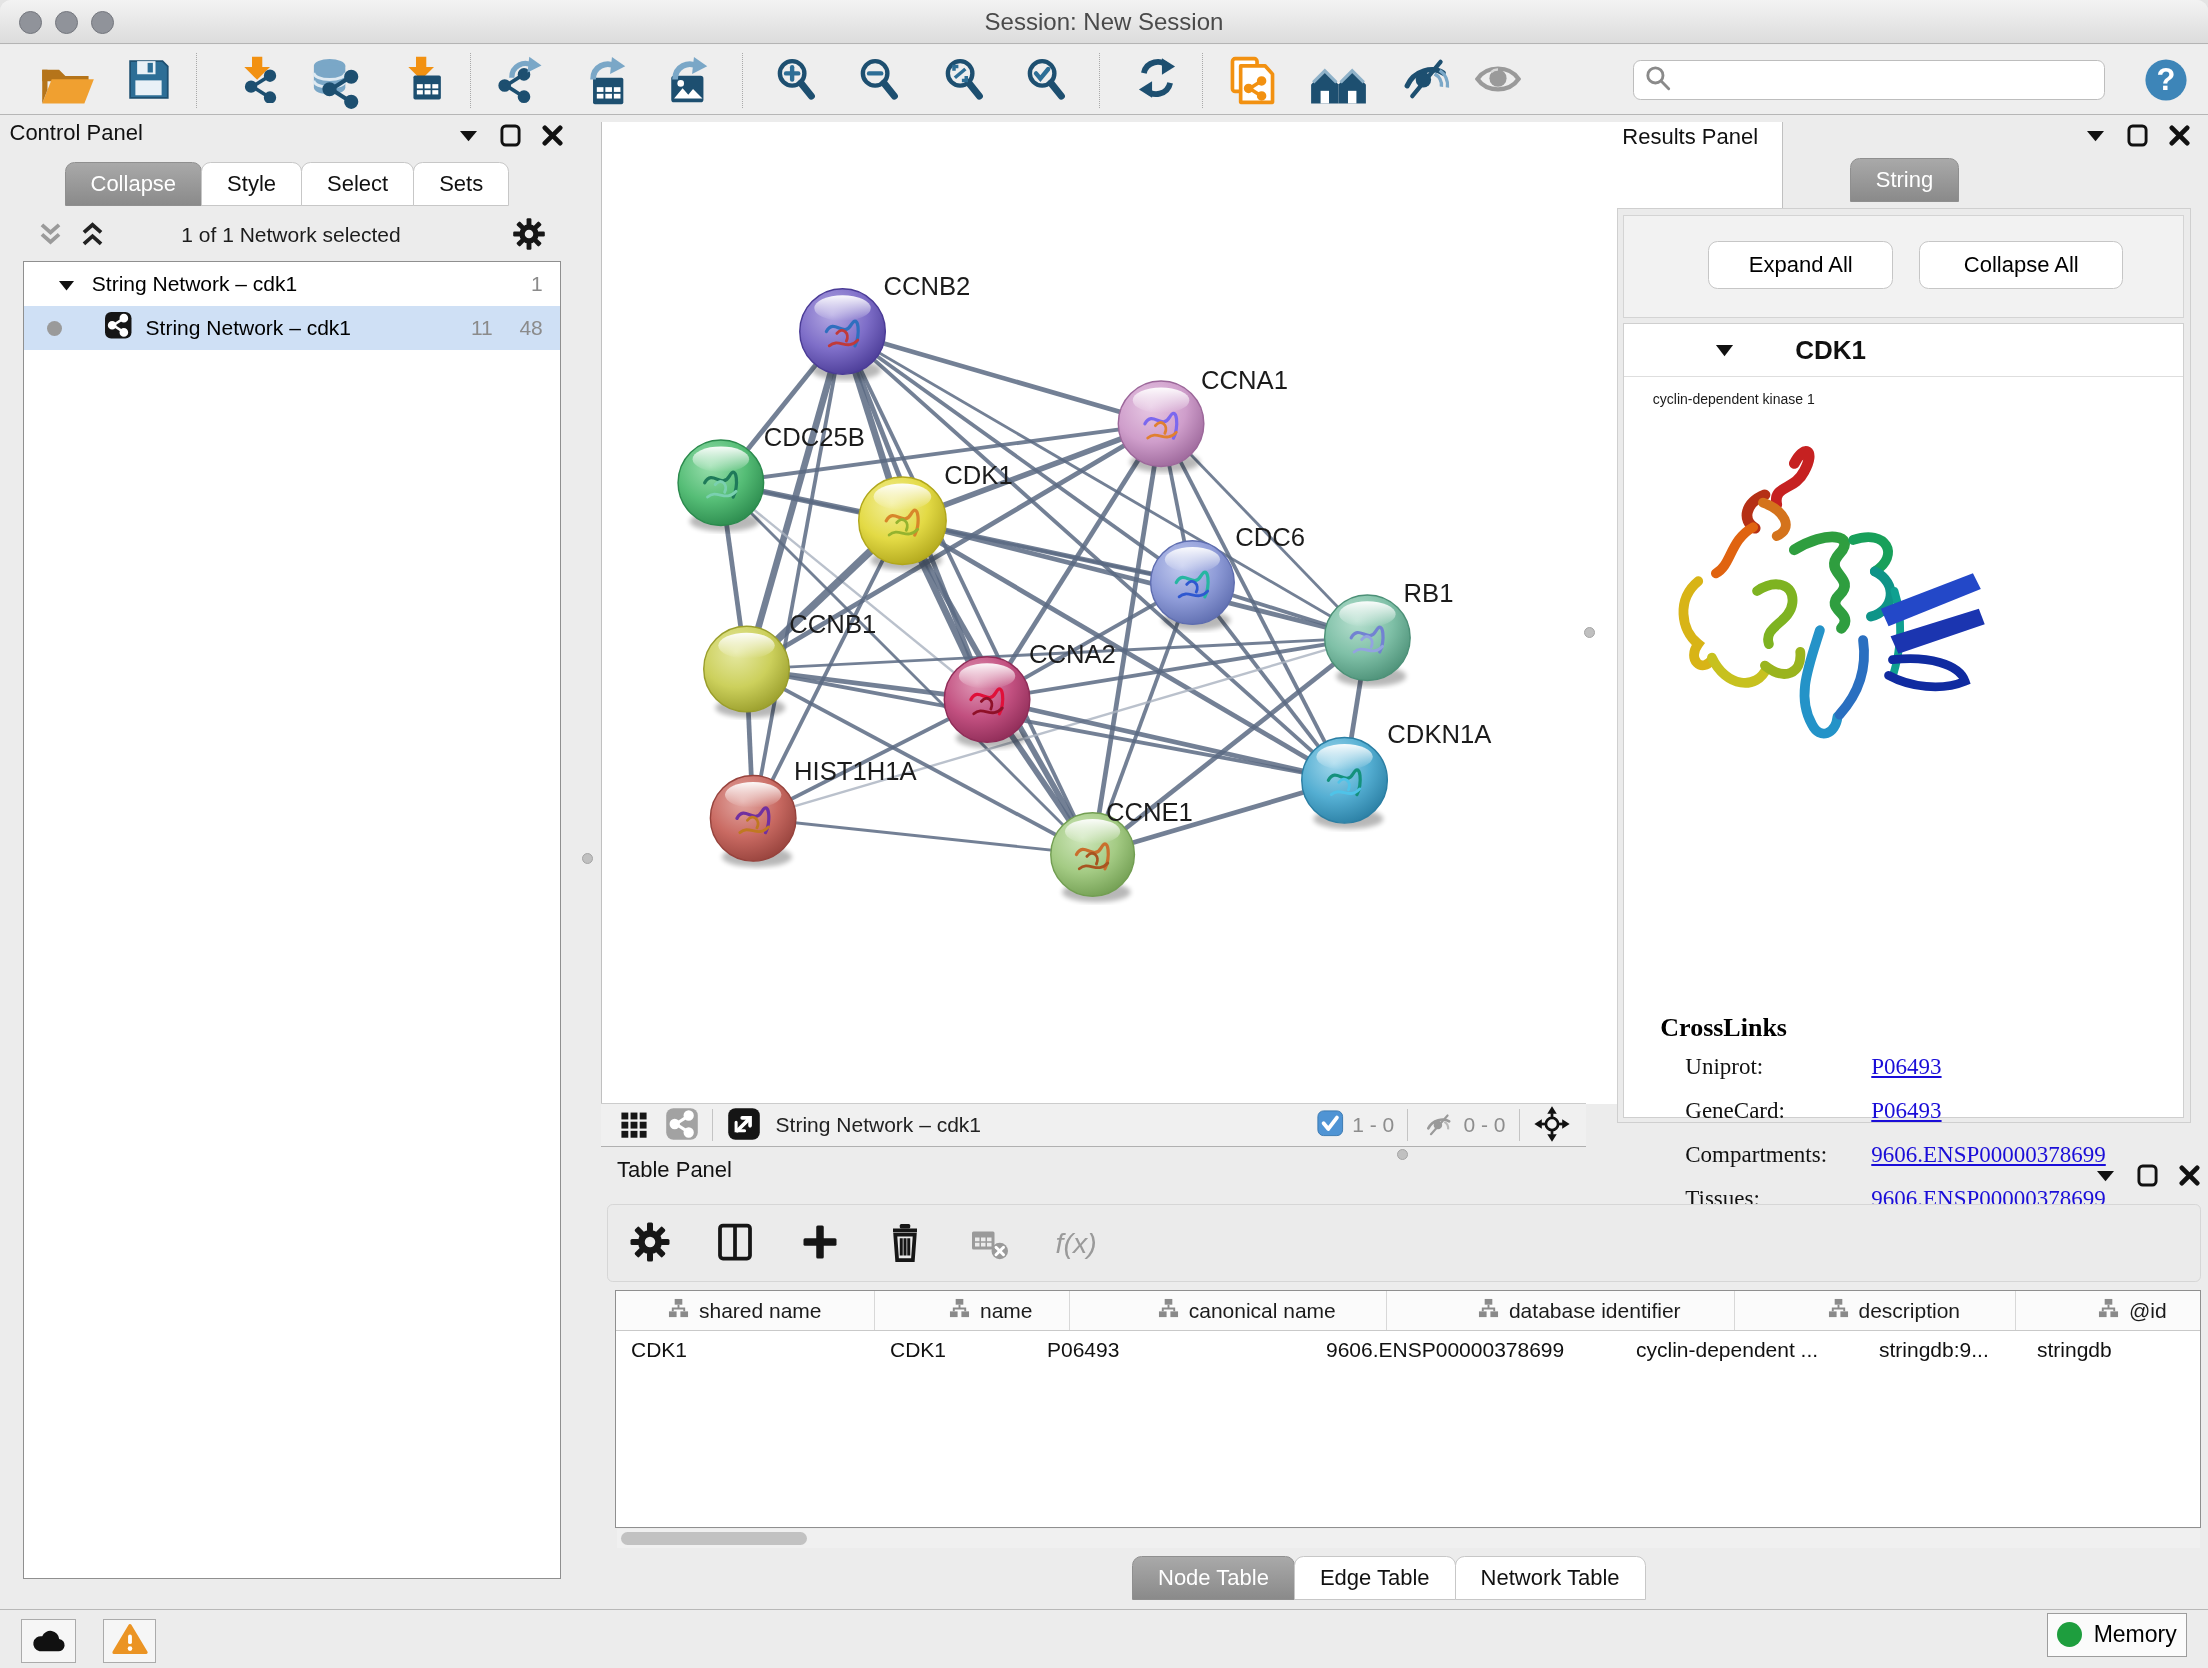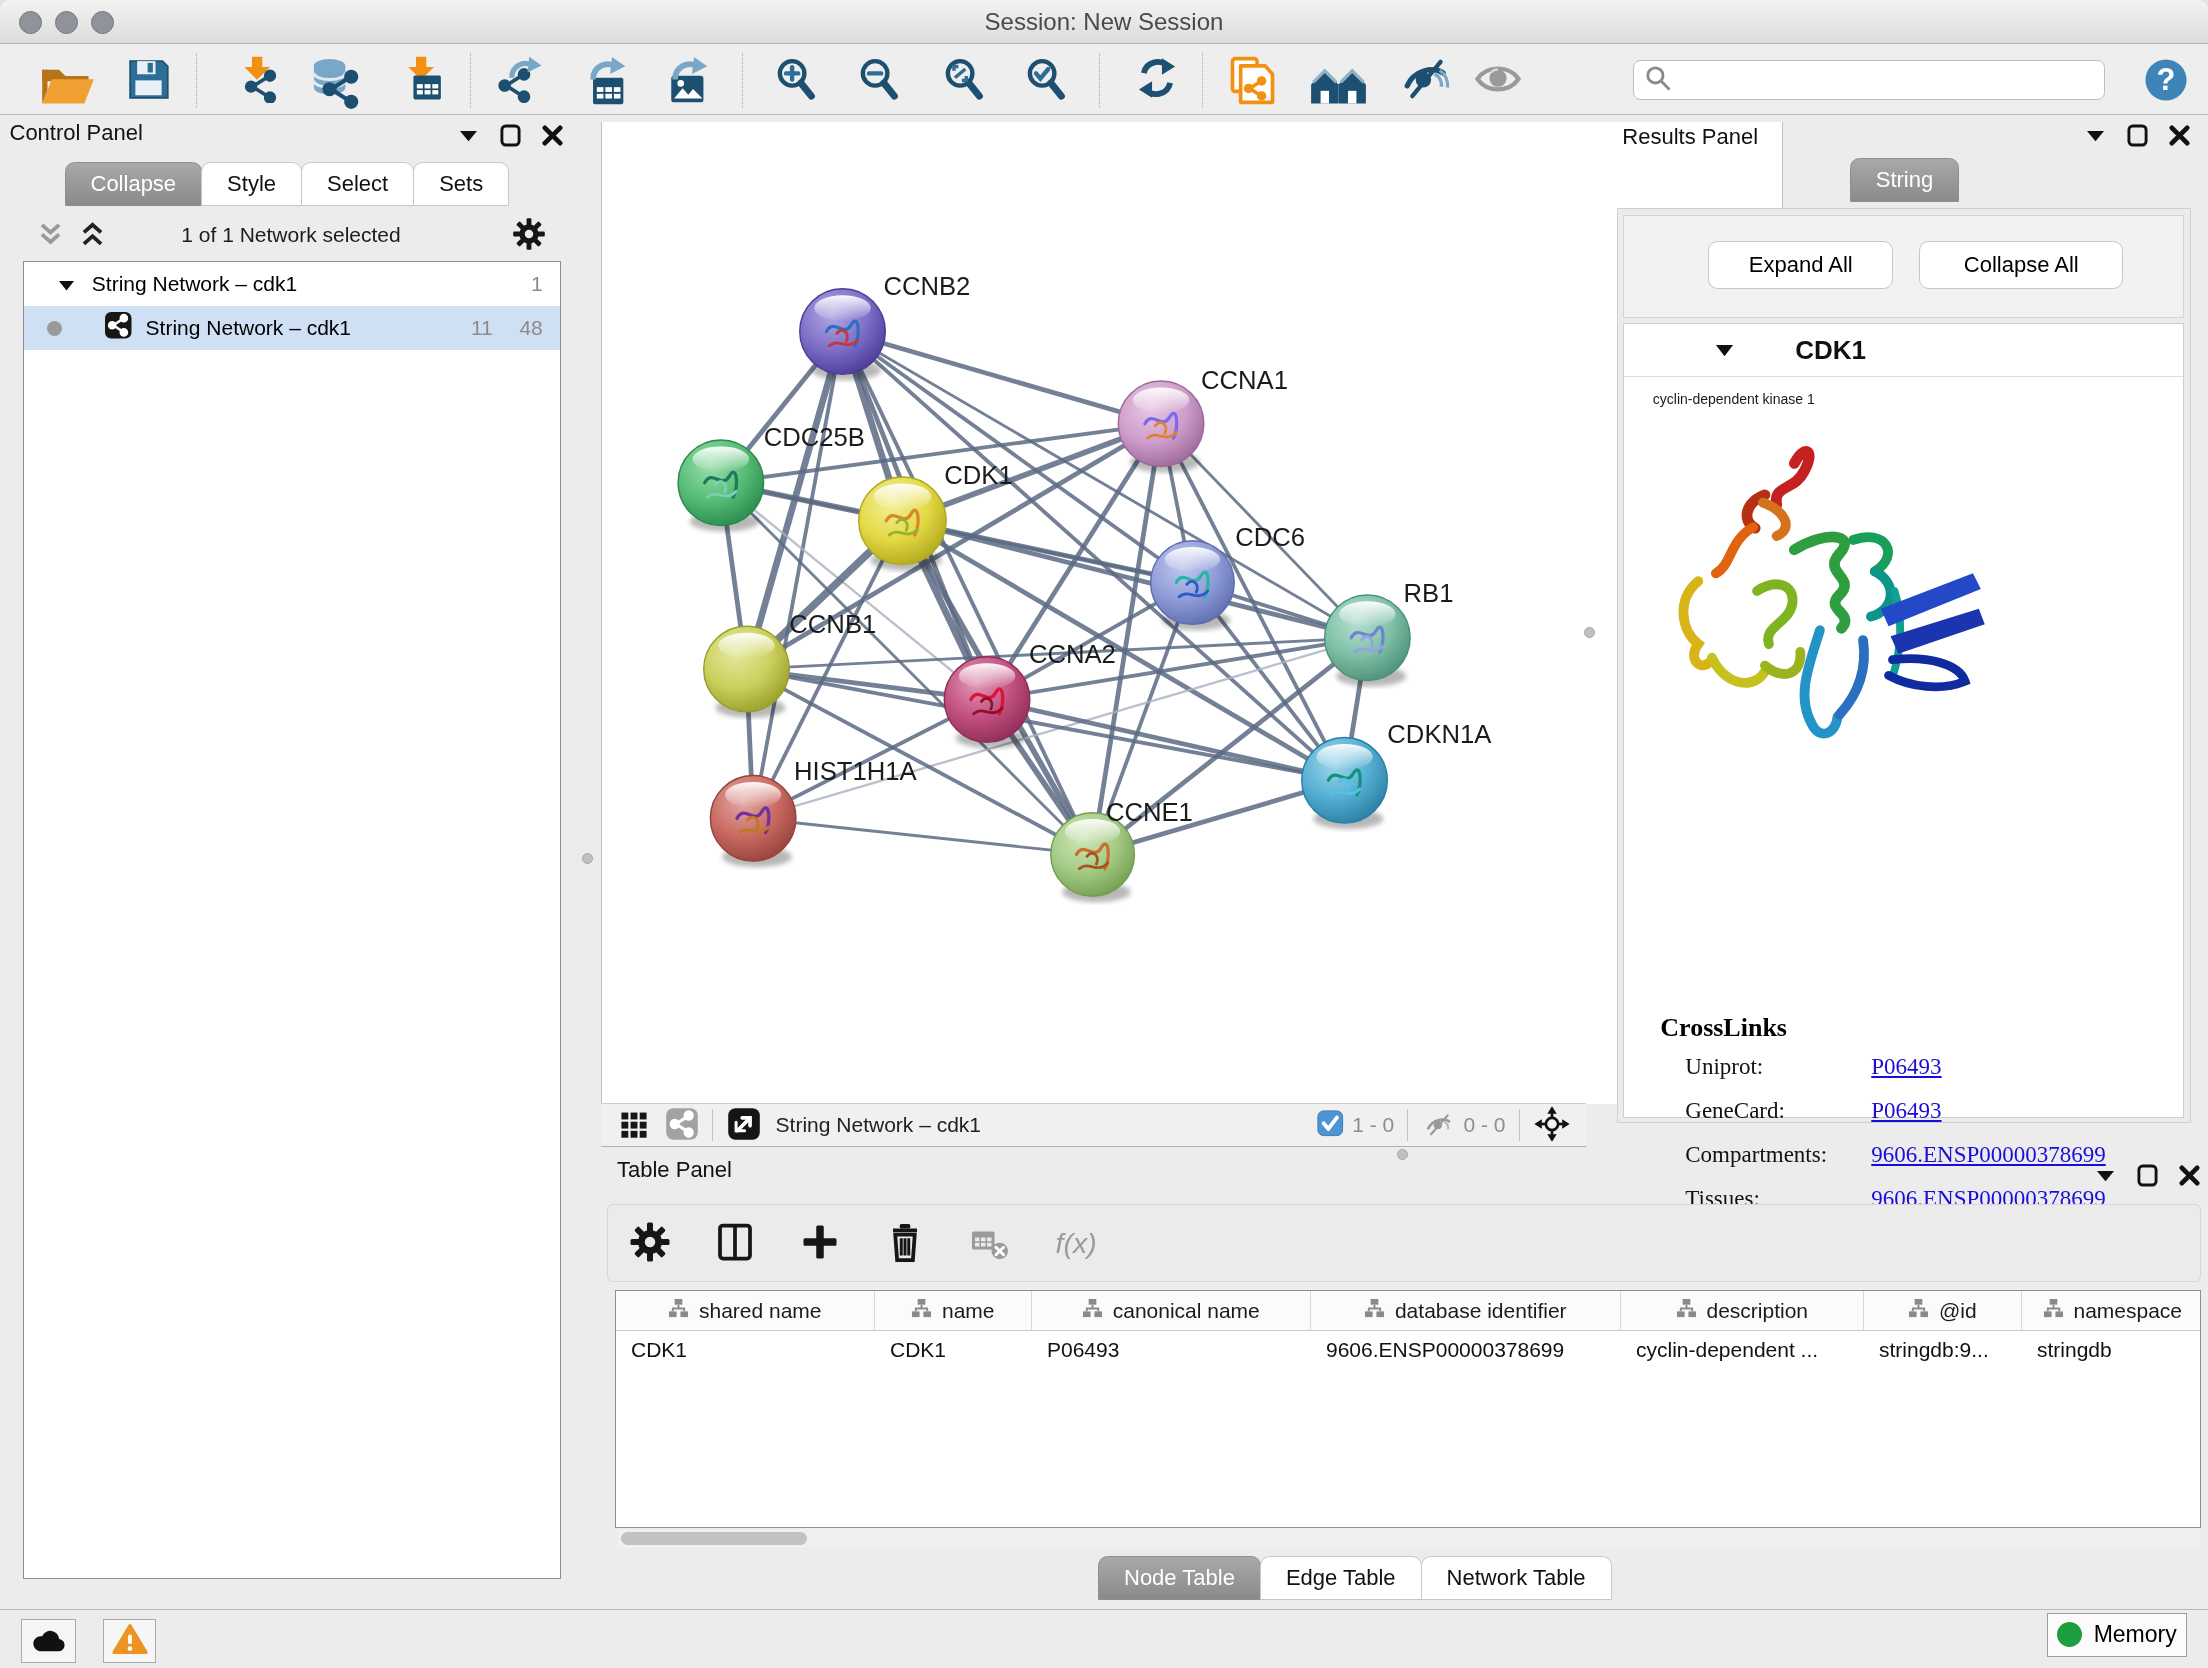--- a/index.html
+++ b/index.html
@@ -85,31 +85,31 @@
   .rp-xlrow a { text-decoration:underline; }
 
   
   .table-panel { position:absolute; left:590px; top:1149px; width:1619px; height:460px; }
   .tp-title { position:absolute; left:27px; top:8px; }
   .tp-toolbar { position:absolute; left:17px; top:55px; width:1594px; height:78px;
                 background:#ebebeb; border:1px solid #d6d6d6; border-radius:5.7px;
                 display:flex; align-items:center; gap:43px; padding-left:21px; }
   .tp-table { position:absolute; left:25px; top:141px; width:1586px; height:238px;
               background:#ffffff; border:1.9px solid #8f8f8f; overflow:hidden; }
-  .tp-hdr { display:flex; height:40px; background:#fbfbfb; border-bottom:1px solid #c9c9c9; }
+  .tp-hdr { display:flex; height:40px; background:#fbfbfb; border-bottom:1px solid #c9c9c9;gap:38px; }
   .tp-hcell { display:flex; align-items:center; justify-content:center; gap:9.5px;
               font-size:21px; color:#1b1b1b; border-right:1px solid #d8d8d8; overflow:hidden;
               white-space:nowrap; flex:0 0 auto; cursor:pointer; }
   .tp-row { display:flex; height:38px; }
   .tp-cell { font-size:21px; color:#111; padding-left:15px; display:flex; align-items:center;
              overflow:hidden; white-space:nowrap; flex:0 0 auto; }
   .tp-scroll { position:absolute; left:27px; top:380px; width:1583px; height:19px; background:#f0f0f0; }
   .tp-thumb { position:absolute; left:3.8px; top:2.9px; width:186px; height:13.3px;
               background:#c2c2c2; border-radius:6.7px; cursor:grab; }
-  .tp-tabs { position:absolute; left:508px; top:407px; white-space:nowrap; }
+  .tp-tabs { position:absolute; left:542px; top:407px; white-space:nowrap; }
 
   
   .statusbar { position:absolute; left:0; top:1609px; width:100%; height:59px;
                background:#ececec; border-top:1px solid #b8b8b8; }
   .sb-btn { position:absolute; top:8.6px; height:44px; background:#f6f6f6; border:1px solid #ababab;
             display:flex; align-items:center; justify-content:center; cursor:pointer; }
   .memory-btn { position:absolute; right:21px; top:2.9px; width:140px; height:44px;
                 background:#fbfbfb; border:1px solid #9d9d9d; display:flex; align-items:center;
                 justify-content:center; gap:11.4px; font-size:23px; cursor:pointer; }
   .memory-dot { width:25px; height:25px; border-radius:50%; background:#1e9e3e; }

